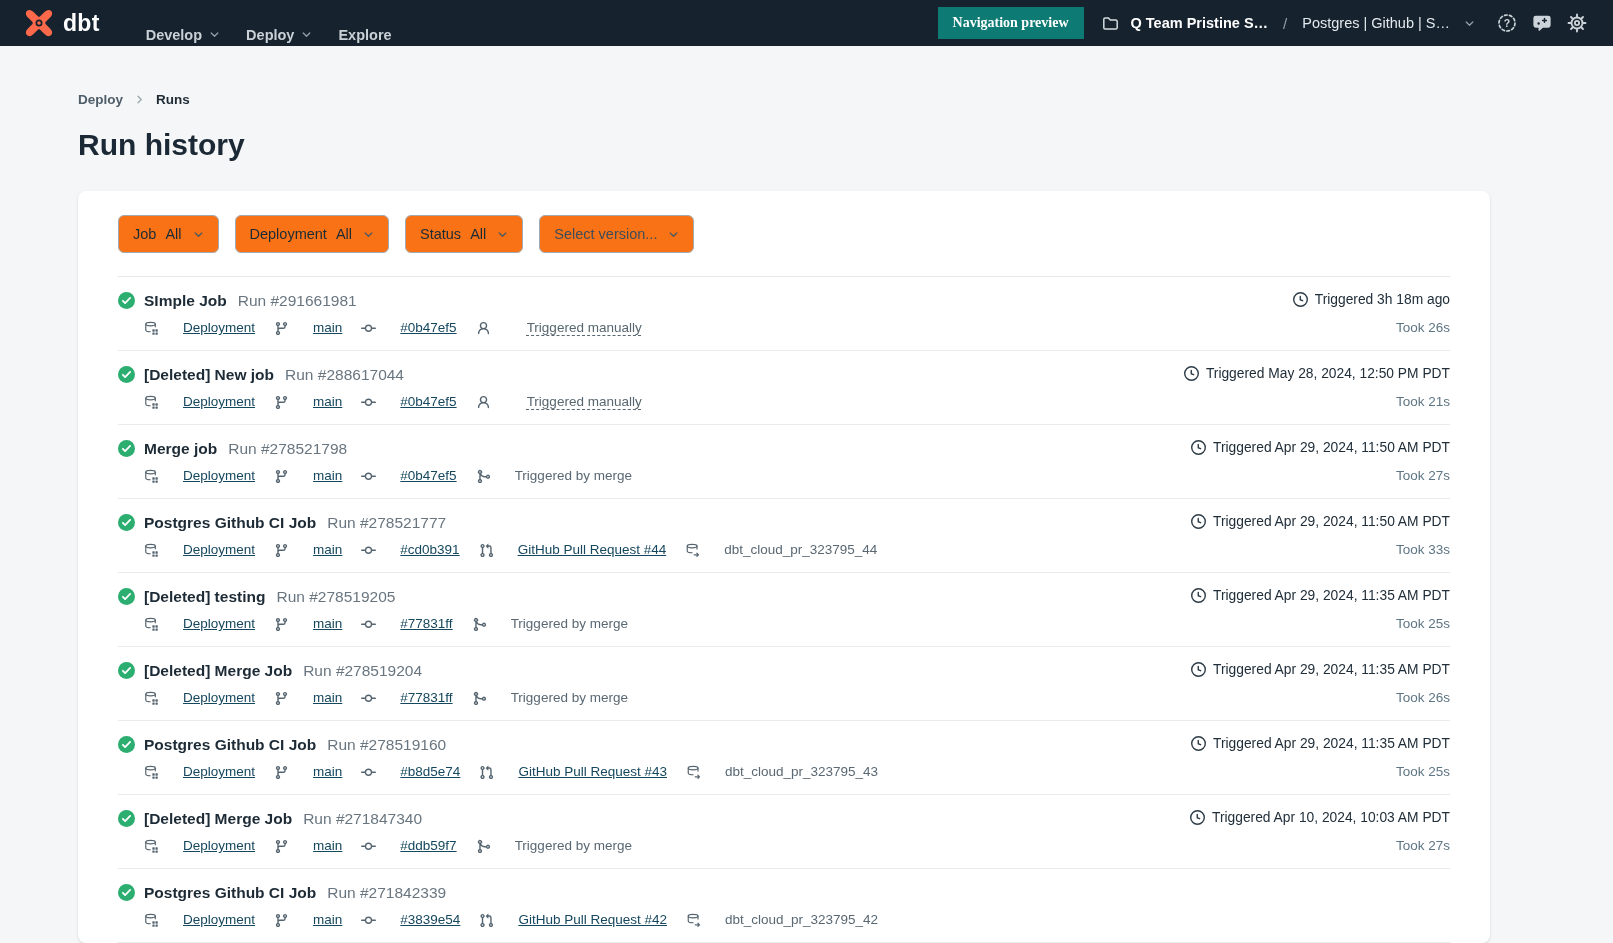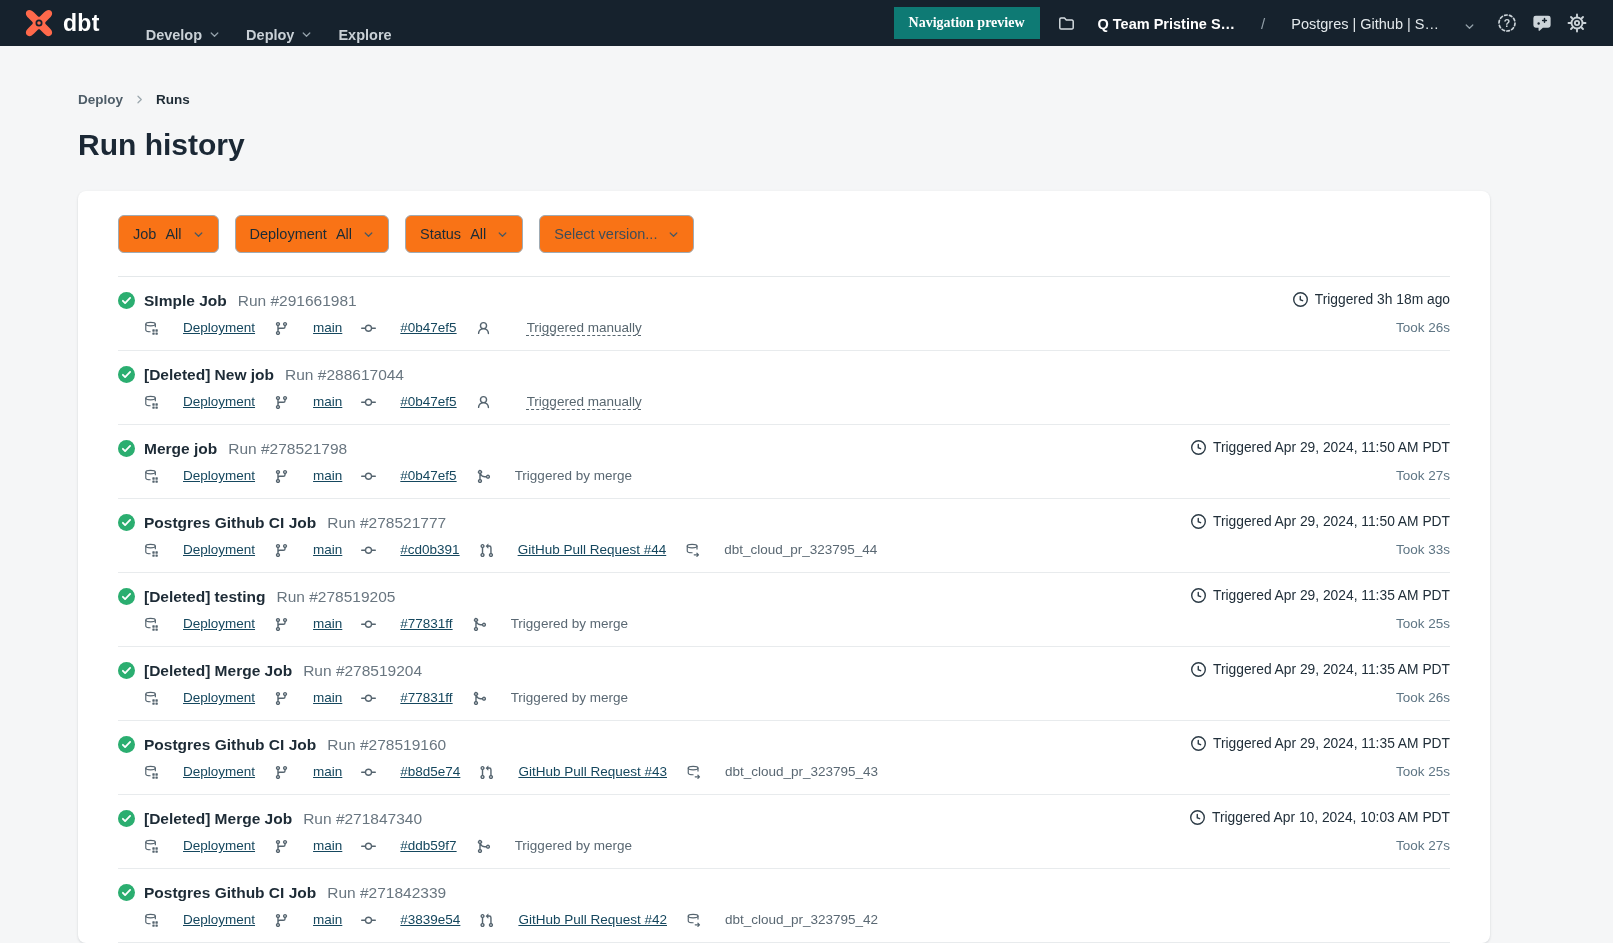--- a/index.html
+++ b/index.html
@@ -26,21 +26,21 @@
   .brand-text{color:#fff; font-size:23px; font-weight:700; letter-spacing:.3px; line-height:1;}
   .nav-menu{display:flex; gap:26px; font-size:14.5px; font-weight:600; color:#c9d0d6;margin-top:23px;}
   .nav-item{display:flex; align-items:center; gap:7px; cursor:pointer;}
   .nav-item .chev{width:11px; height:11px; color:#94a1aa;}
   .nav-right{margin-left:auto; display:flex; align-items:center; gap:18px;}
   .preview-btn{
     background:var(--teal-button); color:#fff; font-weight:700; font-size:14px;
     padding:8px 15px; border-radius:0; border:none; cursor:pointer;
     font-family:Liberation Serif, serif;
   }
-  .project-switcher{display:flex; align-items:flex-end; gap:23px; font-size:14.5px; color:#eef2f4; cursor:pointer;}
+  .project-switcher{display:flex; align-items:center; gap:12px; font-size:14.5px; color:#eef2f4; cursor:pointer;}
   .project-switcher .i{width:17px; height:17px; color:#d6dde1;}
   .proj-name{font-weight:700; color:#fff;}
   .proj-sep{color:#93a0a9; padding:0 3px; font-size:15px;}
   .env-name{color:#e3e9ec; font-weight:400;}
   .project-switcher .chev{width:11px; height:11px; color:#94a1aa; margin-left:2px;}
   .nav-icons{display:flex; align-items:center; gap:15px; color:#ccd4d9; margin-left:4px;}
   .nav-icons .i{width:20px; height:20px; cursor:pointer;}
 
   
   .content{padding:46px 123px 0 78px;}
@@ -342,192 +342,150 @@
                 </span>
               <span class="meta-item">
                   <svg class="i">
                     <use href="#ic-person"></use>
                   </svg>
                   <span class="meta-dashed">Triggered manually</span>
                 </span>
             </div>
           </div>
         </div>
-      </div>
-
-      <div class="run-row">
-        <div class="row-left">
-          <span class="status">
-              <svg viewBox="0 0 16 16">
-                <use href="#ic-check-circle"></use>
-              </svg>
-            </span>
-          <div>
-            <div class="row-title">
-              <span class="job-name">Merge job</span>
-              <span class="run-id">Run #278521798</span>
-            </div>
-            <div class="row-meta">
-              <span class="meta-item">
-                  <svg class="i">
-                    <use href="#ic-env"></use>
-                  </svg>
-                  <span class="meta-link">Deployment</span>
-                </span>
-              <span class="meta-item">
-                  <svg class="i">
-                    <use href="#ic-branch"></use>
-                  </svg>
-                  <span class="meta-link">main</span>
-                </span>
-              <span class="meta-item">
-                  <svg class="i">
-                    <use href="#ic-commit"></use>
-                  </svg>
-                  <span class="meta-link">#0b47ef5</span>
-                </span>
-              <span class="meta-item">
-                  <svg class="i">
-                    <use href="#ic-merge"></use>
-                  </svg>
-                  <span class="meta-plain">Triggered by merge</span>
-                </span>
-            </div>
-          </div>
-        </div>
         <div class="row-right">
           <span class="triggered">
               <svg class="i">
                 <use href="#ic-clock"></use>
               </svg>
-              <span>Triggered Apr 29, 2024, 11:50 AM PDT</span>
-            </span>
-          <span class="took">Took 27s</span>
-        </div>
-      </div>
-
-      <div class="run-row">
-        <div class="row-left">
-          <span class="status">
-              <svg viewBox="0 0 16 16">
-                <use href="#ic-check-circle"></use>
-              </svg>
-            </span>
-          <div>
-            <div class="row-title">
-              <span class="job-name">Postgres Github CI Job</span>
-              <span class="run-id">Run #278521777</span>
-            </div>
-            <div class="row-meta">
-              <span class="meta-item">
-                  <svg class="i">
-                    <use href="#ic-env"></use>
-                  </svg>
-                  <span class="meta-link">Deployment</span>
-                </span>
-              <span class="meta-item">
-                  <svg class="i">
-                    <use href="#ic-branch"></use>
-                  </svg>
-                  <span class="meta-link">main</span>
-                </span>
-              <span class="meta-item">
-                  <svg class="i">
-                    <use href="#ic-commit"></use>
-                  </svg>
-                  <span class="meta-link">#cd0b391</span>
-                </span>
-              <span class="meta-item">
-                  <svg class="i">
-                    <use href="#ic-pr"></use>
-                  </svg>
-                  <span class="meta-link">GitHub Pull Request #44</span>
-                </span>
-              <span class="meta-item">
-                  <svg class="i">
-                    <use href="#ic-schema"></use>
-                  </svg>
-                  <span class="meta-plain">dbt_cloud_pr_323795_44</span>
+              <span>Triggered May 28, 2024, 12:50 PM PDT</span>
+            </span>
+          <span class="took">Took 21s</span>
+        </div>
+      </div>
+
+      <div class="run-row">
+        <div class="row-left">
+          <span class="status">
+              <svg viewBox="0 0 16 16">
+                <use href="#ic-check-circle"></use>
+              </svg>
+            </span>
+          <div>
+            <div class="row-title">
+              <span class="job-name">Merge job</span>
+              <span class="run-id">Run #278521798</span>
+            </div>
+            <div class="row-meta">
+              <span class="meta-item">
+                  <svg class="i">
+                    <use href="#ic-env"></use>
+                  </svg>
+                  <span class="meta-link">Deployment</span>
+                </span>
+              <span class="meta-item">
+                  <svg class="i">
+                    <use href="#ic-branch"></use>
+                  </svg>
+                  <span class="meta-link">main</span>
+                </span>
+              <span class="meta-item">
+                  <svg class="i">
+                    <use href="#ic-commit"></use>
+                  </svg>
+                  <span class="meta-link">#0b47ef5</span>
+                </span>
+              <span class="meta-item">
+                  <svg class="i">
+                    <use href="#ic-merge"></use>
+                  </svg>
+                  <span class="meta-plain">Triggered by merge</span>
                 </span>
             </div>
           </div>
         </div>
         <div class="row-right">
           <span class="triggered">
               <svg class="i">
                 <use href="#ic-clock"></use>
               </svg>
               <span>Triggered Apr 29, 2024, 11:50 AM PDT</span>
             </span>
-          <span class="took">Took 33s</span>
-        </div>
-      </div>
-
-      <div class="run-row">
-        <div class="row-left">
-          <span class="status">
-              <svg viewBox="0 0 16 16">
-                <use href="#ic-check-circle"></use>
-              </svg>
-            </span>
-          <div>
-            <div class="row-title">
-              <span class="job-name">[Deleted] testing</span>
-              <span class="run-id">Run #278519205</span>
-            </div>
-            <div class="row-meta">
-              <span class="meta-item">
-                  <svg class="i">
-                    <use href="#ic-env"></use>
-                  </svg>
-                  <span class="meta-link">Deployment</span>
-                </span>
-              <span class="meta-item">
-                  <svg class="i">
-                    <use href="#ic-branch"></use>
-                  </svg>
-                  <span class="meta-link">main</span>
-                </span>
-              <span class="meta-item">
-                  <svg class="i">
-                    <use href="#ic-commit"></use>
-                  </svg>
-                  <span class="meta-link">#77831ff</span>
-                </span>
-              <span class="meta-item">
-                  <svg class="i">
-                    <use href="#ic-merge"></use>
-                  </svg>
-                  <span class="meta-plain">Triggered by merge</span>
+          <span class="took">Took 27s</span>
+        </div>
+      </div>
+
+      <div class="run-row">
+        <div class="row-left">
+          <span class="status">
+              <svg viewBox="0 0 16 16">
+                <use href="#ic-check-circle"></use>
+              </svg>
+            </span>
+          <div>
+            <div class="row-title">
+              <span class="job-name">Postgres Github CI Job</span>
+              <span class="run-id">Run #278521777</span>
+            </div>
+            <div class="row-meta">
+              <span class="meta-item">
+                  <svg class="i">
+                    <use href="#ic-env"></use>
+                  </svg>
+                  <span class="meta-link">Deployment</span>
+                </span>
+              <span class="meta-item">
+                  <svg class="i">
+                    <use href="#ic-branch"></use>
+                  </svg>
+                  <span class="meta-link">main</span>
+                </span>
+              <span class="meta-item">
+                  <svg class="i">
+                    <use href="#ic-commit"></use>
+                  </svg>
+                  <span class="meta-link">#cd0b391</span>
+                </span>
+              <span class="meta-item">
+                  <svg class="i">
+                    <use href="#ic-pr"></use>
+                  </svg>
+                  <span class="meta-link">GitHub Pull Request #44</span>
+                </span>
+              <span class="meta-item">
+                  <svg class="i">
+                    <use href="#ic-schema"></use>
+                  </svg>
+                  <span class="meta-plain">dbt_cloud_pr_323795_44</span>
                 </span>
             </div>
           </div>
         </div>
         <div class="row-right">
           <span class="triggered">
               <svg class="i">
                 <use href="#ic-clock"></use>
               </svg>
-              <span>Triggered Apr 29, 2024, 11:35 AM PDT</span>
-            </span>
-          <span class="took">Took 25s</span>
-        </div>
-      </div>
-
-      <div class="run-row">
-        <div class="row-left">
-          <span class="status">
-              <svg viewBox="0 0 16 16">
-                <use href="#ic-check-circle"></use>
-              </svg>
-            </span>
-          <div>
-            <div class="row-title">
-              <span class="job-name">[Deleted] Merge Job</span>
-              <span class="run-id">Run #278519204</span>
+              <span>Triggered Apr 29, 2024, 11:50 AM PDT</span>
+            </span>
+          <span class="took">Took 33s</span>
+        </div>
+      </div>
+
+      <div class="run-row">
+        <div class="row-left">
+          <span class="status">
+              <svg viewBox="0 0 16 16">
+                <use href="#ic-check-circle"></use>
+              </svg>
+            </span>
+          <div>
+            <div class="row-title">
+              <span class="job-name">[Deleted] testing</span>
+              <span class="run-id">Run #278519205</span>
             </div>
             <div class="row-meta">
               <span class="meta-item">
                   <svg class="i">
                     <use href="#ic-env"></use>
                   </svg>
                   <span class="meta-link">Deployment</span>
                 </span>
               <span class="meta-item">
                   <svg class="i">
@@ -550,126 +508,177 @@
             </div>
           </div>
         </div>
         <div class="row-right">
           <span class="triggered">
               <svg class="i">
                 <use href="#ic-clock"></use>
               </svg>
               <span>Triggered Apr 29, 2024, 11:35 AM PDT</span>
             </span>
-          <span class="took">Took 26s</span>
-        </div>
-      </div>
-
-      <div class="run-row">
-        <div class="row-left">
-          <span class="status">
-              <svg viewBox="0 0 16 16">
-                <use href="#ic-check-circle"></use>
-              </svg>
-            </span>
-          <div>
-            <div class="row-title">
-              <span class="job-name">Postgres Github CI Job</span>
-              <span class="run-id">Run #278519160</span>
-            </div>
-            <div class="row-meta">
-              <span class="meta-item">
-                  <svg class="i">
-                    <use href="#ic-env"></use>
-                  </svg>
-                  <span class="meta-link">Deployment</span>
-                </span>
-              <span class="meta-item">
-                  <svg class="i">
-                    <use href="#ic-branch"></use>
-                  </svg>
-                  <span class="meta-link">main</span>
-                </span>
-              <span class="meta-item">
-                  <svg class="i">
-                    <use href="#ic-commit"></use>
-                  </svg>
-                  <span class="meta-link">#b8d5e74</span>
-                </span>
-              <span class="meta-item">
-                  <svg class="i">
-                    <use href="#ic-pr"></use>
-                  </svg>
-                  <span class="meta-link">GitHub Pull Request #43</span>
-                </span>
-              <span class="meta-item">
-                  <svg class="i">
-                    <use href="#ic-schema"></use>
-                  </svg>
-                  <span class="meta-plain">dbt_cloud_pr_323795_43</span>
+          <span class="took">Took 25s</span>
+        </div>
+      </div>
+
+      <div class="run-row">
+        <div class="row-left">
+          <span class="status">
+              <svg viewBox="0 0 16 16">
+                <use href="#ic-check-circle"></use>
+              </svg>
+            </span>
+          <div>
+            <div class="row-title">
+              <span class="job-name">[Deleted] Merge Job</span>
+              <span class="run-id">Run #278519204</span>
+            </div>
+            <div class="row-meta">
+              <span class="meta-item">
+                  <svg class="i">
+                    <use href="#ic-env"></use>
+                  </svg>
+                  <span class="meta-link">Deployment</span>
+                </span>
+              <span class="meta-item">
+                  <svg class="i">
+                    <use href="#ic-branch"></use>
+                  </svg>
+                  <span class="meta-link">main</span>
+                </span>
+              <span class="meta-item">
+                  <svg class="i">
+                    <use href="#ic-commit"></use>
+                  </svg>
+                  <span class="meta-link">#77831ff</span>
+                </span>
+              <span class="meta-item">
+                  <svg class="i">
+                    <use href="#ic-merge"></use>
+                  </svg>
+                  <span class="meta-plain">Triggered by merge</span>
                 </span>
             </div>
           </div>
         </div>
         <div class="row-right">
           <span class="triggered">
               <svg class="i">
                 <use href="#ic-clock"></use>
               </svg>
               <span>Triggered Apr 29, 2024, 11:35 AM PDT</span>
             </span>
-          <span class="took">Took 25s</span>
-        </div>
-      </div>
-
-      <div class="run-row">
-        <div class="row-left">
-          <span class="status">
-              <svg viewBox="0 0 16 16">
-                <use href="#ic-check-circle"></use>
-              </svg>
-            </span>
-          <div>
-            <div class="row-title">
-              <span class="job-name">[Deleted] Merge Job</span>
-              <span class="run-id">Run #271847340</span>
-            </div>
-            <div class="row-meta">
-              <span class="meta-item">
-                  <svg class="i">
-                    <use href="#ic-env"></use>
-                  </svg>
-                  <span class="meta-link">Deployment</span>
-                </span>
-              <span class="meta-item">
-                  <svg class="i">
-                    <use href="#ic-branch"></use>
-                  </svg>
-                  <span class="meta-link">main</span>
-                </span>
-              <span class="meta-item">
-                  <svg class="i">
-                    <use href="#ic-commit"></use>
-                  </svg>
-                  <span class="meta-link">#ddb59f7</span>
-                </span>
-              <span class="meta-item">
-                  <svg class="i">
-                    <use href="#ic-merge"></use>
-                  </svg>
-                  <span class="meta-plain">Triggered by merge</span>
+          <span class="took">Took 26s</span>
+        </div>
+      </div>
+
+      <div class="run-row">
+        <div class="row-left">
+          <span class="status">
+              <svg viewBox="0 0 16 16">
+                <use href="#ic-check-circle"></use>
+              </svg>
+            </span>
+          <div>
+            <div class="row-title">
+              <span class="job-name">Postgres Github CI Job</span>
+              <span class="run-id">Run #278519160</span>
+            </div>
+            <div class="row-meta">
+              <span class="meta-item">
+                  <svg class="i">
+                    <use href="#ic-env"></use>
+                  </svg>
+                  <span class="meta-link">Deployment</span>
+                </span>
+              <span class="meta-item">
+                  <svg class="i">
+                    <use href="#ic-branch"></use>
+                  </svg>
+                  <span class="meta-link">main</span>
+                </span>
+              <span class="meta-item">
+                  <svg class="i">
+                    <use href="#ic-commit"></use>
+                  </svg>
+                  <span class="meta-link">#b8d5e74</span>
+                </span>
+              <span class="meta-item">
+                  <svg class="i">
+                    <use href="#ic-pr"></use>
+                  </svg>
+                  <span class="meta-link">GitHub Pull Request #43</span>
+                </span>
+              <span class="meta-item">
+                  <svg class="i">
+                    <use href="#ic-schema"></use>
+                  </svg>
+                  <span class="meta-plain">dbt_cloud_pr_323795_43</span>
                 </span>
             </div>
           </div>
         </div>
         <div class="row-right">
           <span class="triggered">
               <svg class="i">
                 <use href="#ic-clock"></use>
               </svg>
+              <span>Triggered Apr 29, 2024, 11:35 AM PDT</span>
+            </span>
+          <span class="took">Took 25s</span>
+        </div>
+      </div>
+
+      <div class="run-row">
+        <div class="row-left">
+          <span class="status">
+              <svg viewBox="0 0 16 16">
+                <use href="#ic-check-circle"></use>
+              </svg>
+            </span>
+          <div>
+            <div class="row-title">
+              <span class="job-name">[Deleted] Merge Job</span>
+              <span class="run-id">Run #271847340</span>
+            </div>
+            <div class="row-meta">
+              <span class="meta-item">
+                  <svg class="i">
+                    <use href="#ic-env"></use>
+                  </svg>
+                  <span class="meta-link">Deployment</span>
+                </span>
+              <span class="meta-item">
+                  <svg class="i">
+                    <use href="#ic-branch"></use>
+                  </svg>
+                  <span class="meta-link">main</span>
+                </span>
+              <span class="meta-item">
+                  <svg class="i">
+                    <use href="#ic-commit"></use>
+                  </svg>
+                  <span class="meta-link">#ddb59f7</span>
+                </span>
+              <span class="meta-item">
+                  <svg class="i">
+                    <use href="#ic-merge"></use>
+                  </svg>
+                  <span class="meta-plain">Triggered by merge</span>
+                </span>
+            </div>
+          </div>
+        </div>
+        <div class="row-right">
+          <span class="triggered">
+              <svg class="i">
+                <use href="#ic-clock"></use>
+              </svg>
               <span>Triggered Apr 10, 2024, 10:03 AM PDT</span>
             </span>
           <span class="took">Took 27s</span>
         </div>
       </div>
 
       <div class="run-row">
         <div class="row-left">
           <span class="status">
               <svg viewBox="0 0 16 16">

